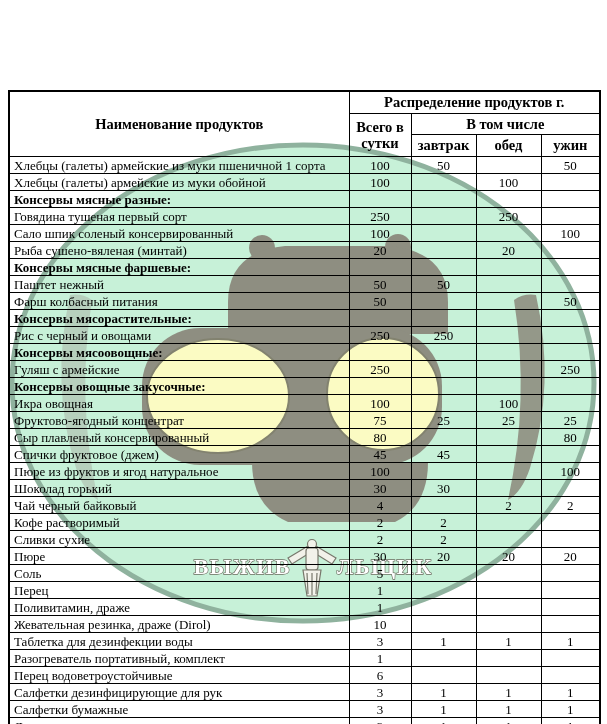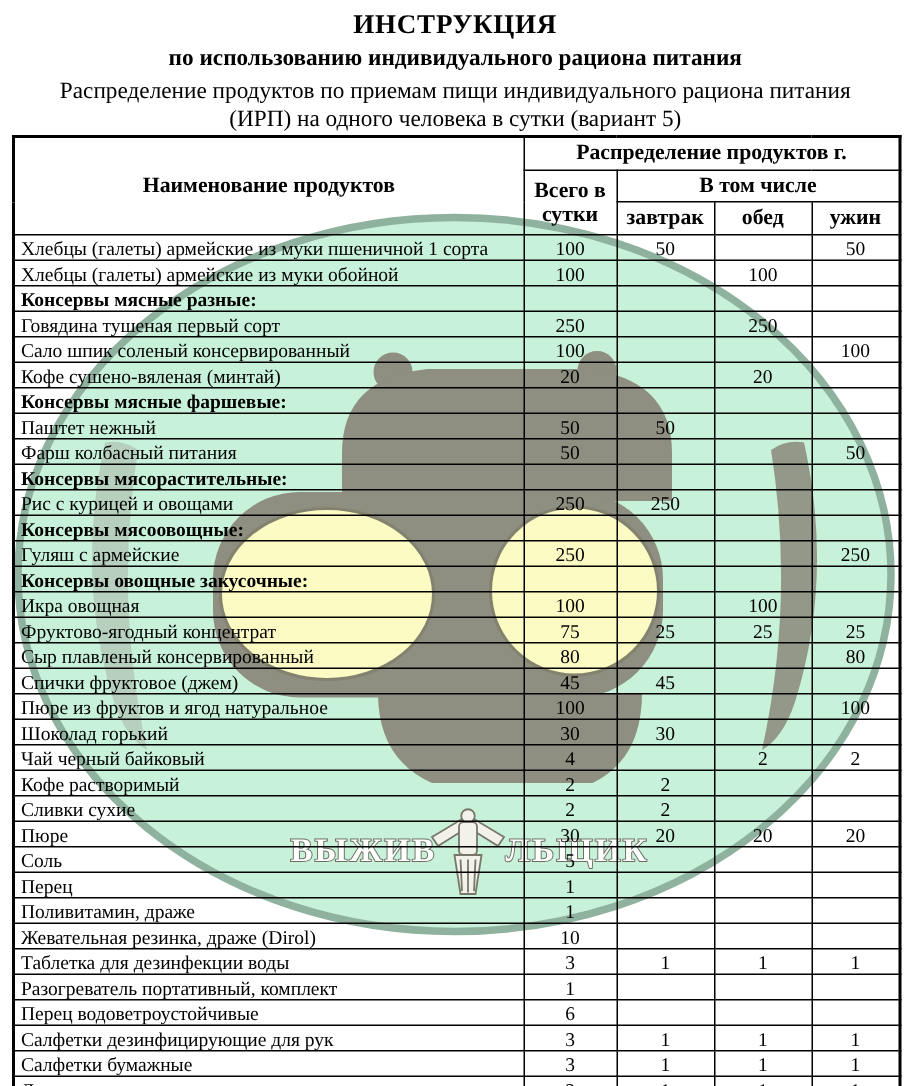--- a/index.html
+++ b/index.html
@@ -64,25 +64,20 @@
     <g stroke="#77776b" stroke-width="1.2" fill="#f2f2ea">
       <polygon points="288,558 308,546 308,554 292,564"></polygon>
       <polygon points="336,558 316,546 316,554 332,564"></polygon>
       <circle cx="312" cy="544" r="4.5"></circle>
       <rect x="306" y="548" width="12" height="22" rx="3"></rect>
       <polygon points="303,570 321,570 317,596 307,596"></polygon>
     </g>
     <path d="M307 573 L308 594 M312 573 L312 595 M317 573 L316 594" stroke="#77776b" stroke-width="1.2" fill="none"></path>
   </svg>
 
-  <div class="title-block">
-    <div class="t1">ИНСТРУКЦИЯ</div>
-    <div class="t2">по использованию индивидуального рациона питания</div>
-    <div class="t3">Распределение продуктов по приемам пищи индивидуального рациона питания (ИРП) на одного человека в сутки (вариант 5)</div>
-  </div>
 
   <table class="ration">
     <colgroup>
       <col style="width:340px">
         <col style="width:62px">
         <col style="width:65px">
       <col style="width:65px">
         <col style="width:59px">
     </colgroup>
     <thead>
@@ -130,21 +125,21 @@
           <td></td>
         </tr>
         <tr>
           <td class="name">Сало шпик соленый консервированный</td>
           <td>100</td>
           <td></td>
           <td></td>
           <td>100</td>
         </tr>
         <tr>
-          <td class="name">Кофе сушено-вяленая (минтай)</td>
+          <td class="name">Рыба сушено-вяленая (минтай)</td>
           <td>20</td>
           <td></td>
           <td>20</td>
           <td></td>
         </tr>
         <tr class="section">
           <td class="name">Консервы мясные фаршевые:</td>
           <td></td>
           <td></td>
           <td></td>
@@ -165,21 +160,21 @@
           <td>50</td>
         </tr>
         <tr class="section">
           <td class="name">Консервы мясорастительные:</td>
           <td></td>
           <td></td>
           <td></td>
           <td></td>
         </tr>
         <tr>
-          <td class="name">Рис с курицей и овощами</td>
+          <td class="name">Рис с черный и овощами</td>
           <td>250</td>
           <td>250</td>
           <td></td>
           <td></td>
         </tr>
         <tr class="section">
           <td class="name">Консервы мясоовощные:</td>
           <td></td>
           <td></td>
           <td></td>

